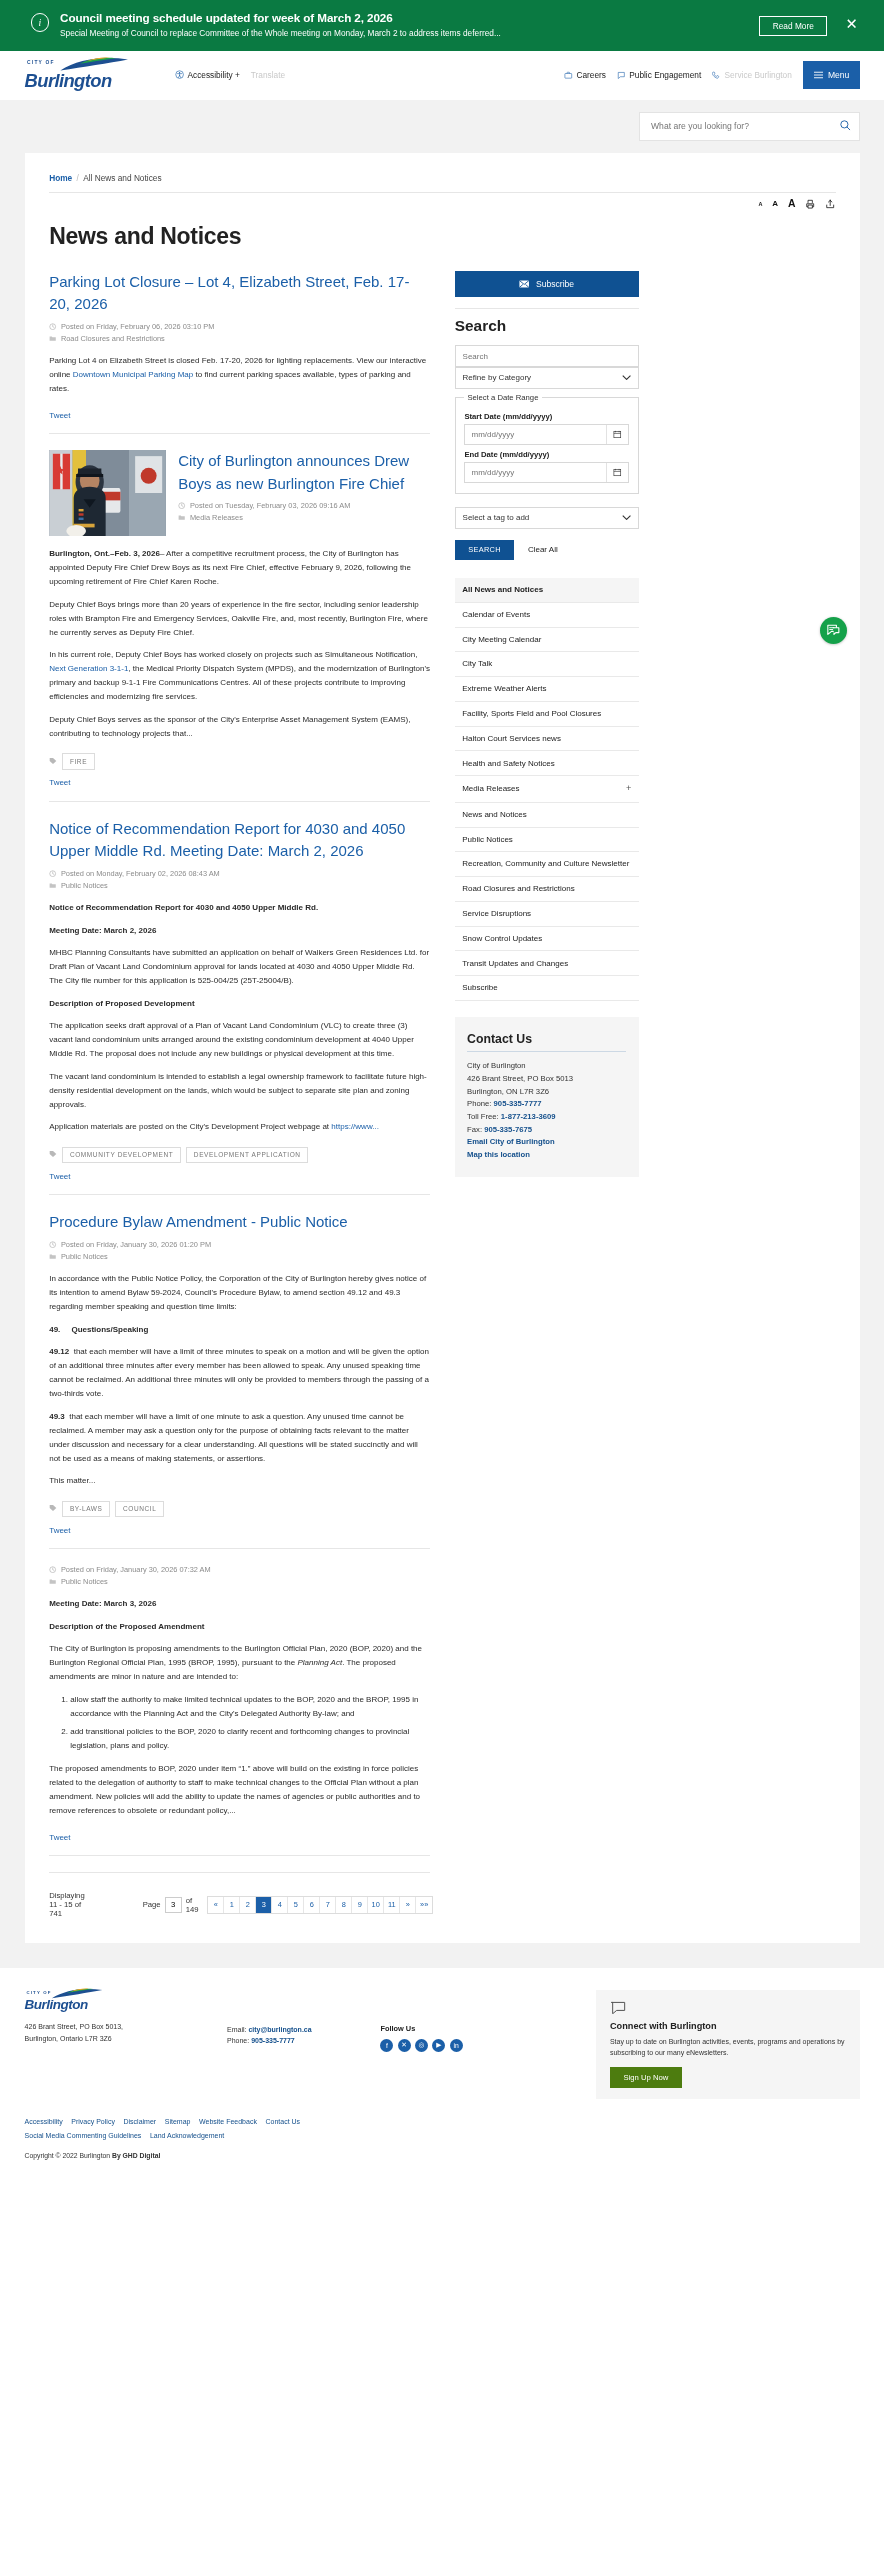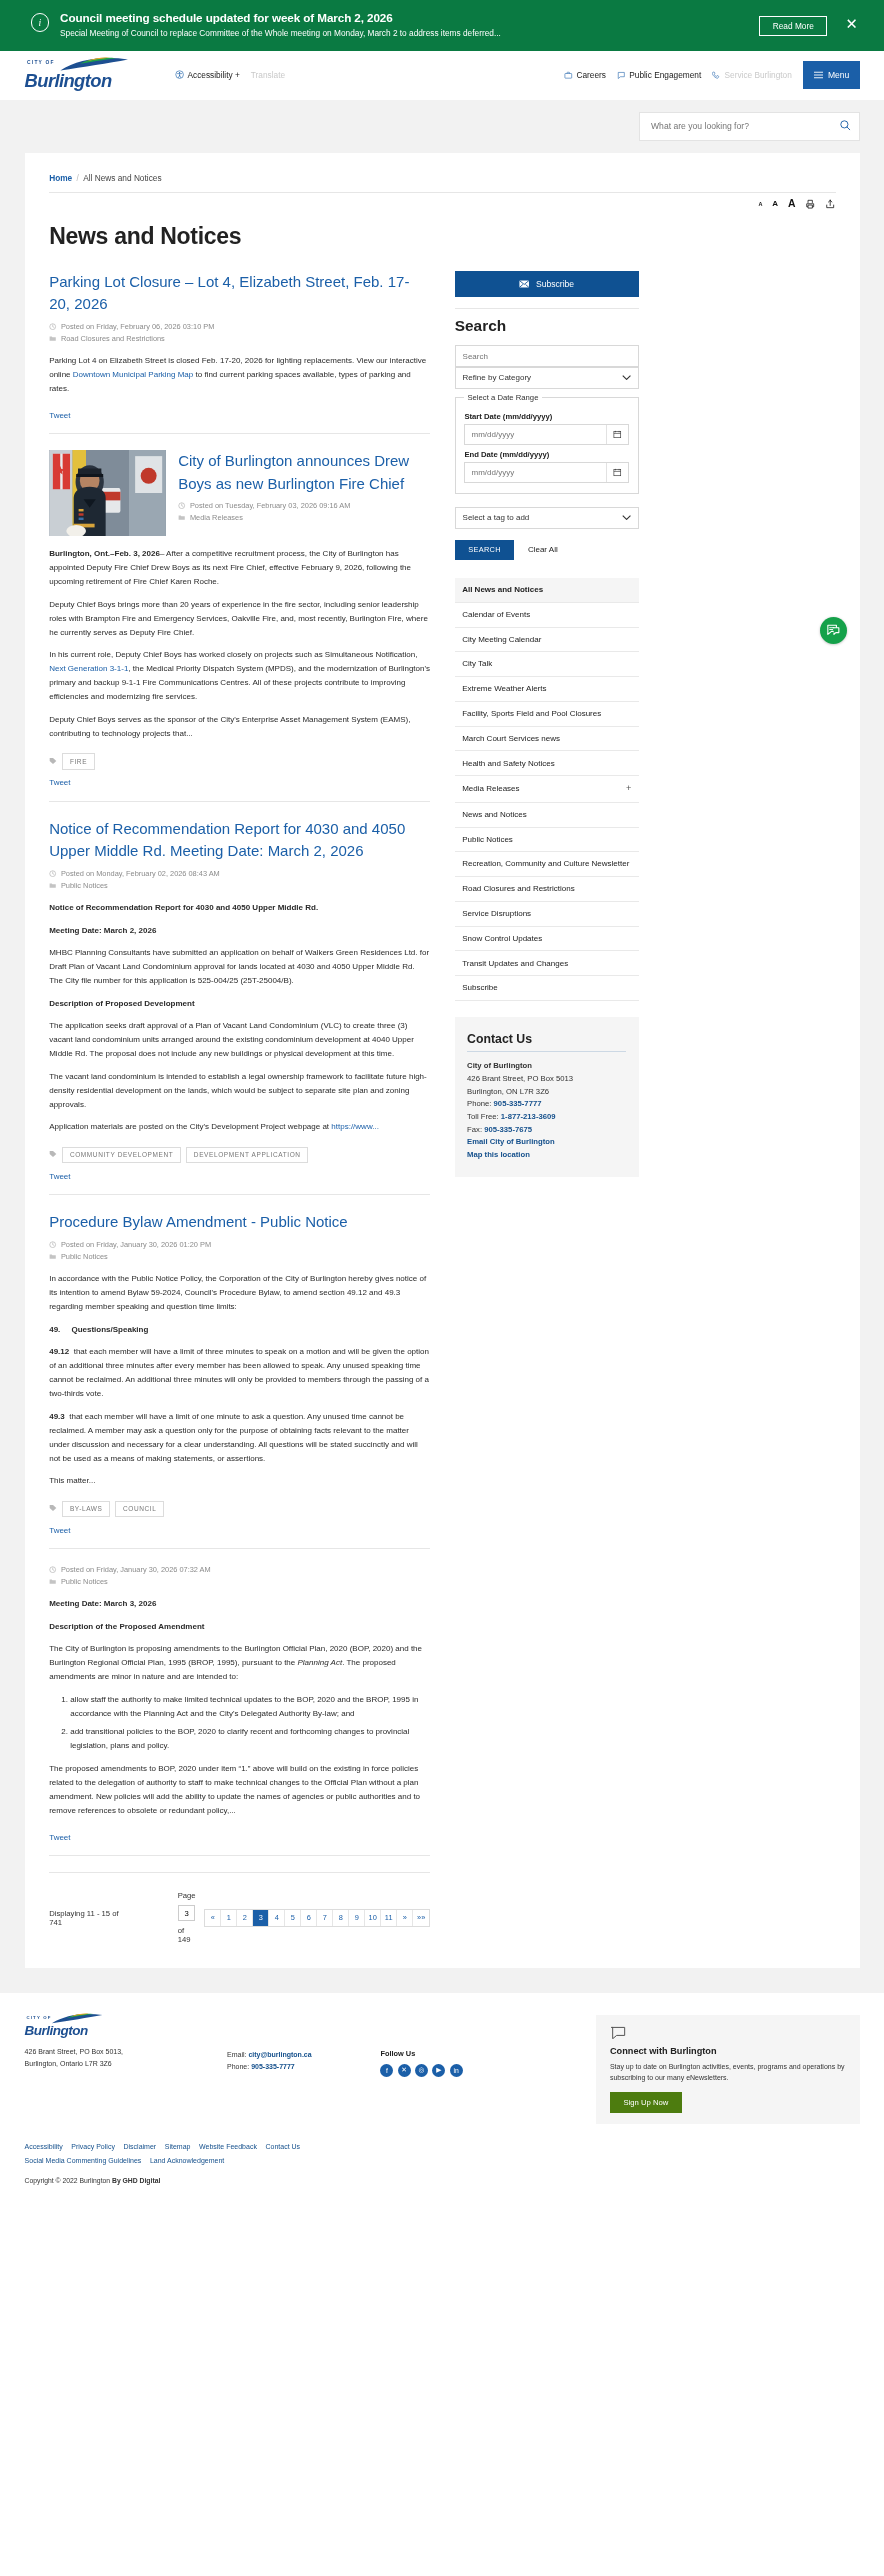--- a/index.html
+++ b/index.html
@@ -85,21 +85,21 @@
       margin-top:6.1px; cursor:pointer; }
   .tags { display:flex; align-items:center; gap:4.9px; margin:12.3px 0 2.5px; flex-wrap:wrap; }
   .tag-chip { border:0.6px solid #dcdcdc; color:#777; font-size:6.5px; letter-spacing:0.6px;
       padding:3.7px 6.8px; cursor:pointer; }
   .tag-icon { color:#b3b3b3; }
 
   
   .pager-wrap { border-top:0.6px solid #e6e6e6; margin-top:2.5px; padding-top:18.4px;
       display:flex; align-items:center; font-size:7.7px; color:#333; }
   .pg-count { }
-  .pg-mid { margin-left:58px; display:flex; align-items:center; gap:4.3px;flex-direction:column; }
+  .pg-mid { margin-left:58px; display:flex; align-items:center; gap:4.3px; }
   .pg-mid input { width:16.6px; height:16.6px; text-align:center; border:0.6px solid #ccc;
       font-family:inherit; font-size:7.7px; }
   .pg-list { display:flex; margin-left:8.6px; border:0.6px solid #dcdcdc; }
   .pg-list .pg { min-width:16px; height:16px; display:flex; align-items:center; justify-content:center;
       border-right:0.6px solid #e6e6e6; color:#1b5fa8; font-size:7.4px; cursor:pointer; padding:0 3.1px; }
   .pg-list .pg:last-child { border-right:none; }
   .pg-list .pg.active { background:#1b5fa8; color:#fff; }
 
   
   .subscribe-btn { width:100%; background:#0f5192; color:#fff; border:none; padding:8px 0;
@@ -128,21 +128,21 @@
   .navlist { margin-top:18.4px; border-bottom:0.6px solid #e9e9e9; }
   .navlist .nl { padding:6.1px 7.4px; font-size:8px; color:#222; border-top:0.6px solid #e9e9e9;
       display:flex; justify-content:space-between; align-items:center; cursor:pointer; line-height:1.45; }
   .navlist .nl.first { background:#f5f5f5; font-weight:bold; border-top:none; }
   .navlist .nl .plus { color:#555; font-size:9.2px; }
 
   .contact-card { background:#f5f5f5; padding:14.7px 12.3px; margin-top:16px; }
   .contact-card h3 { font-size:12.3px; margin:0 0 4.9px; font-weight:bold; }
   .contact-rule { border-top:0.6px solid #ccd8e4; margin:0 0 8.6px; }
   .contact-card .line { font-size:7.7px; line-height:1.65; color:#333; }
-  .contact-card .bold { font-weight:bold; }
+  .contact-card .bold { font-weight:normal; }
   .contact-card a { color:#15508c; font-weight:bold; text-decoration:none; }
 
   
   .chat-fab { position:absolute; width:27px; height:27px; border-radius:50%; background:#15a14a;
       display:flex; align-items:center; justify-content:center; cursor:pointer;
       box-shadow:0 0.6px 2.5px rgba(0,0,0,.25); }
 
   
   .footer { background:#fff; padding:22px 24.6px 6.1px; }
   .footer-top { display:flex; gap:18.4px; align-items:flex-start; }
@@ -565,21 +565,21 @@
             <div class="nl">
               <span>City Talk</span>
             </div>
             <div class="nl">
               <span>Extreme Weather Alerts</span>
             </div>
             <div class="nl">
               <span>Facility, Sports Field and Pool Closures</span>
             </div>
             <div class="nl">
-              <span>March Court Services news</span>
+              <span>Halton Court Services news</span>
             </div>
             <div class="nl">
               <span>Health and Safety Notices</span>
             </div>
             <div class="nl">
               <span>Media Releases</span>
               <span class="plus">+</span>
             </div>
             <div class="nl">
               <span>News and Notices</span>

